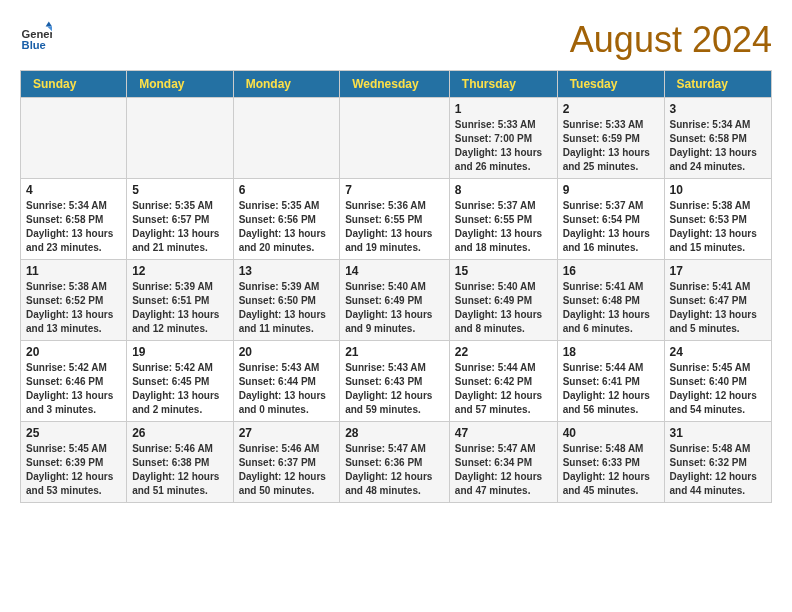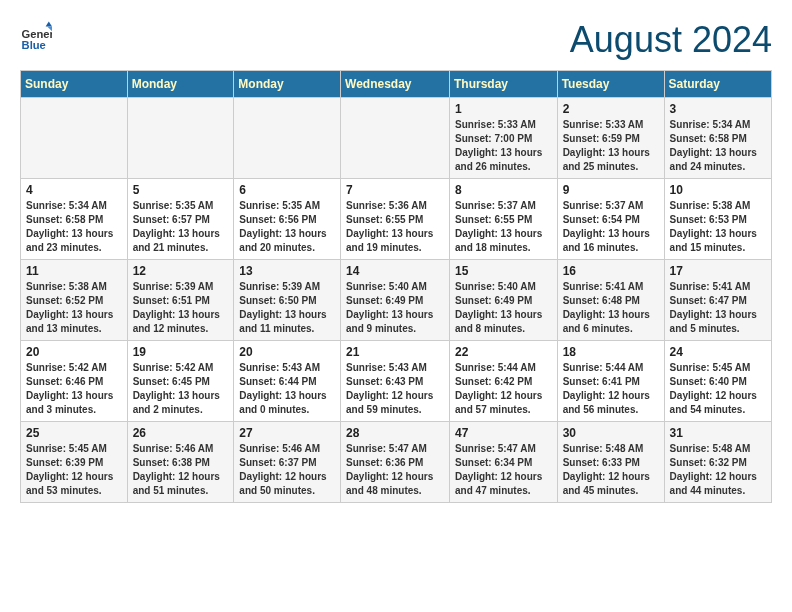--- a/index.html
+++ b/index.html
@@ -24,37 +24,37 @@
     .logo-icon {
       width: 32px;
       height: 32px;
     }
     .title-block {
       text-align: right;
     }
     .main-title {
       font-size: 36px;
       font-weight: normal;
-      color: #0c4a6e;
+      color: #a16207;
       line-height: 1.1;
     }
     .subtitle {
       font-size: 16px;
       color: #333;
       font-weight: bold;
     }
     table {
       width: 100%;
       border-collapse: collapse;
       font-size: 11px;
     }
     thead tr th {
       background-color: #2471a3;
-      color: #fef9c3;
-      padding: 6px 4px;
+      color: #fde047;
+      padding: 6px 12px;
       text-align: left;
       font-size: 12px;
       border: 1px solid #ccc;
     }
     tbody tr td {
       border: 1px solid #ccc;
       padding: 4px 5px;
       vertical-align: top;
       min-height: 80px;
       width: 113px;
@@ -321,21 +321,21 @@
 and 48 minutes.</div>
         </td>
         <td>
           <div class="day-num">47</div>
           <div class="day-info" style="white-space: pre-line;">Sunrise: 5:47 AM
 Sunset: 6:34 PM
 Daylight: 12 hours
 and 47 minutes.</div>
         </td>
         <td>
-          <div class="day-num">30</div>
+          <div class="day-num">40</div>
           <div class="day-info" style="white-space: pre-line;">Sunrise: 5:48 AM
 Sunset: 6:33 PM
 Daylight: 12 hours
 and 45 minutes.</div>
         </td>
         <td>
           <div class="day-num">31</div>
           <div class="day-info" style="white-space: pre-line;">Sunrise: 5:48 AM
 Sunset: 6:32 PM
 Daylight: 12 hours

